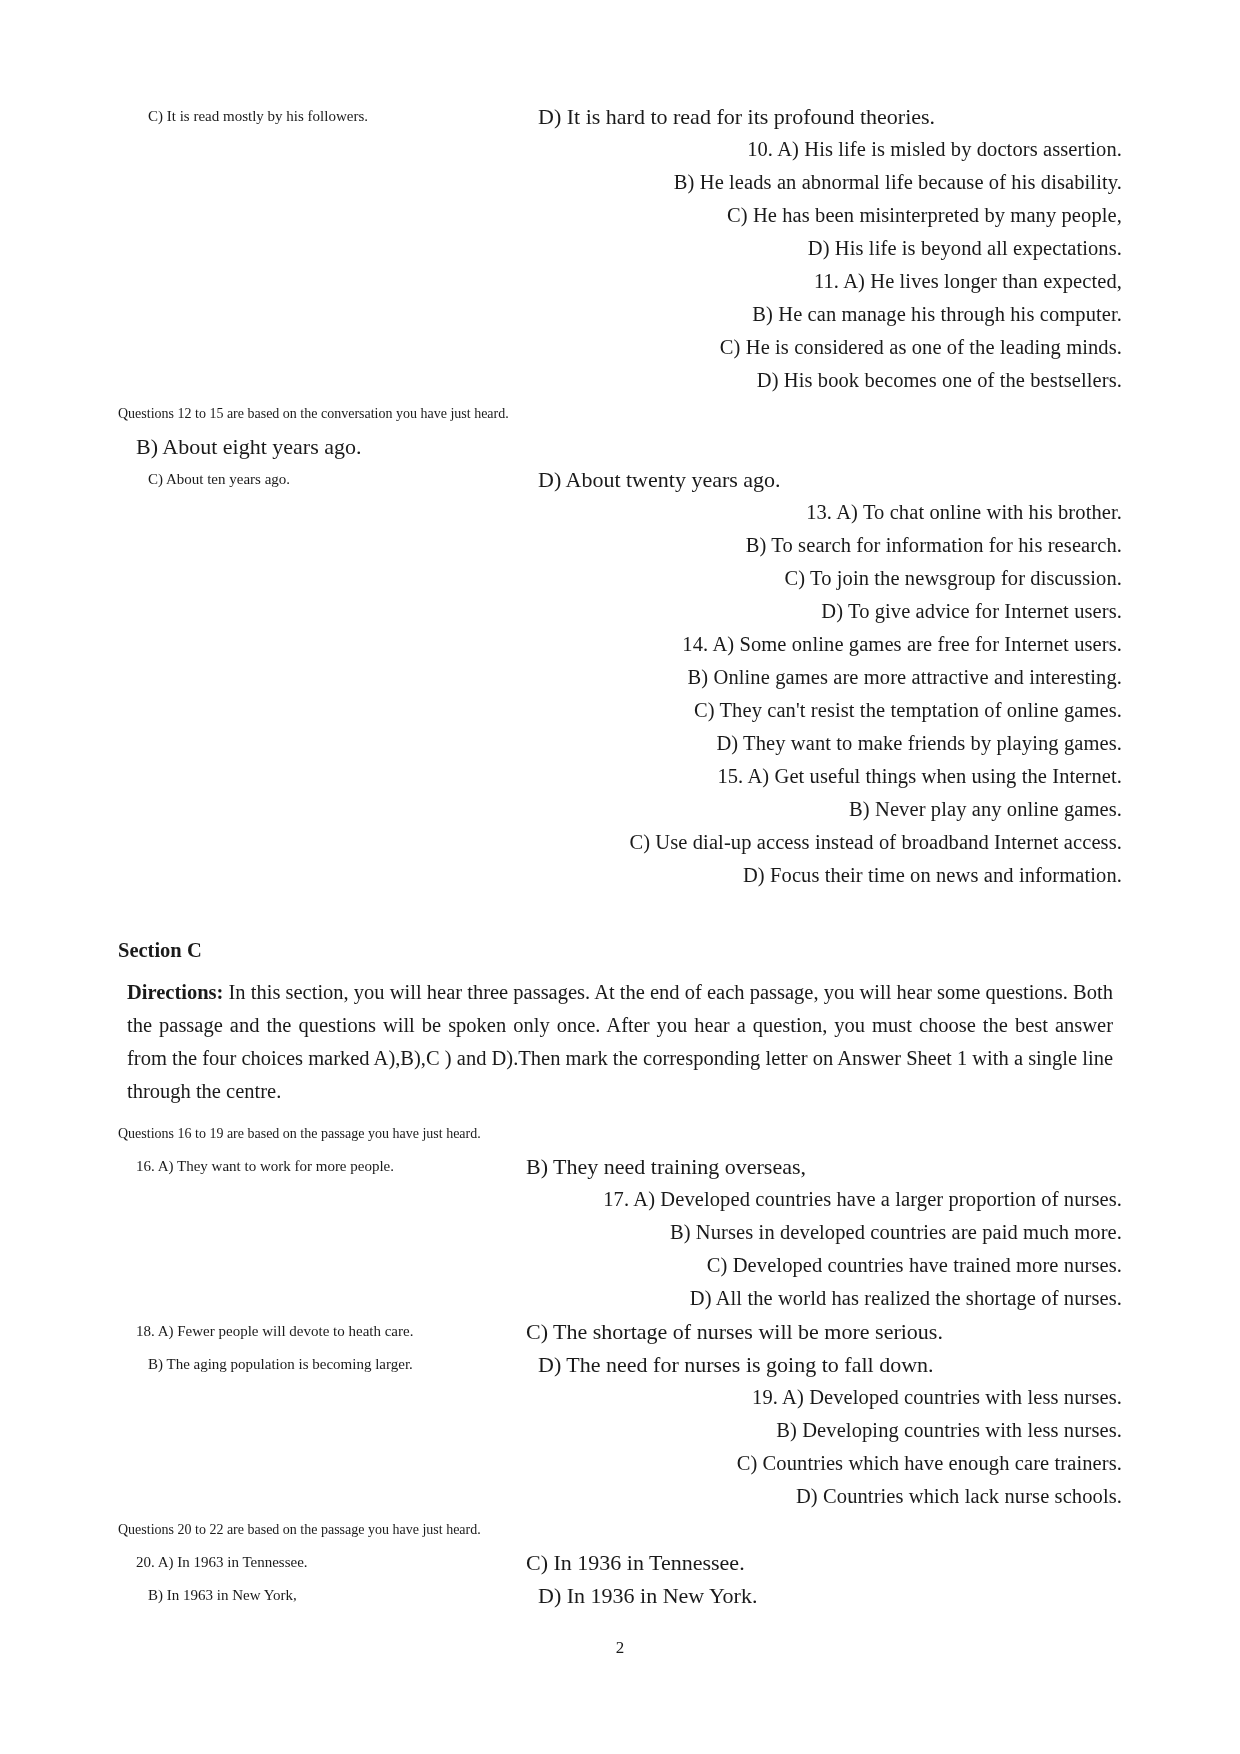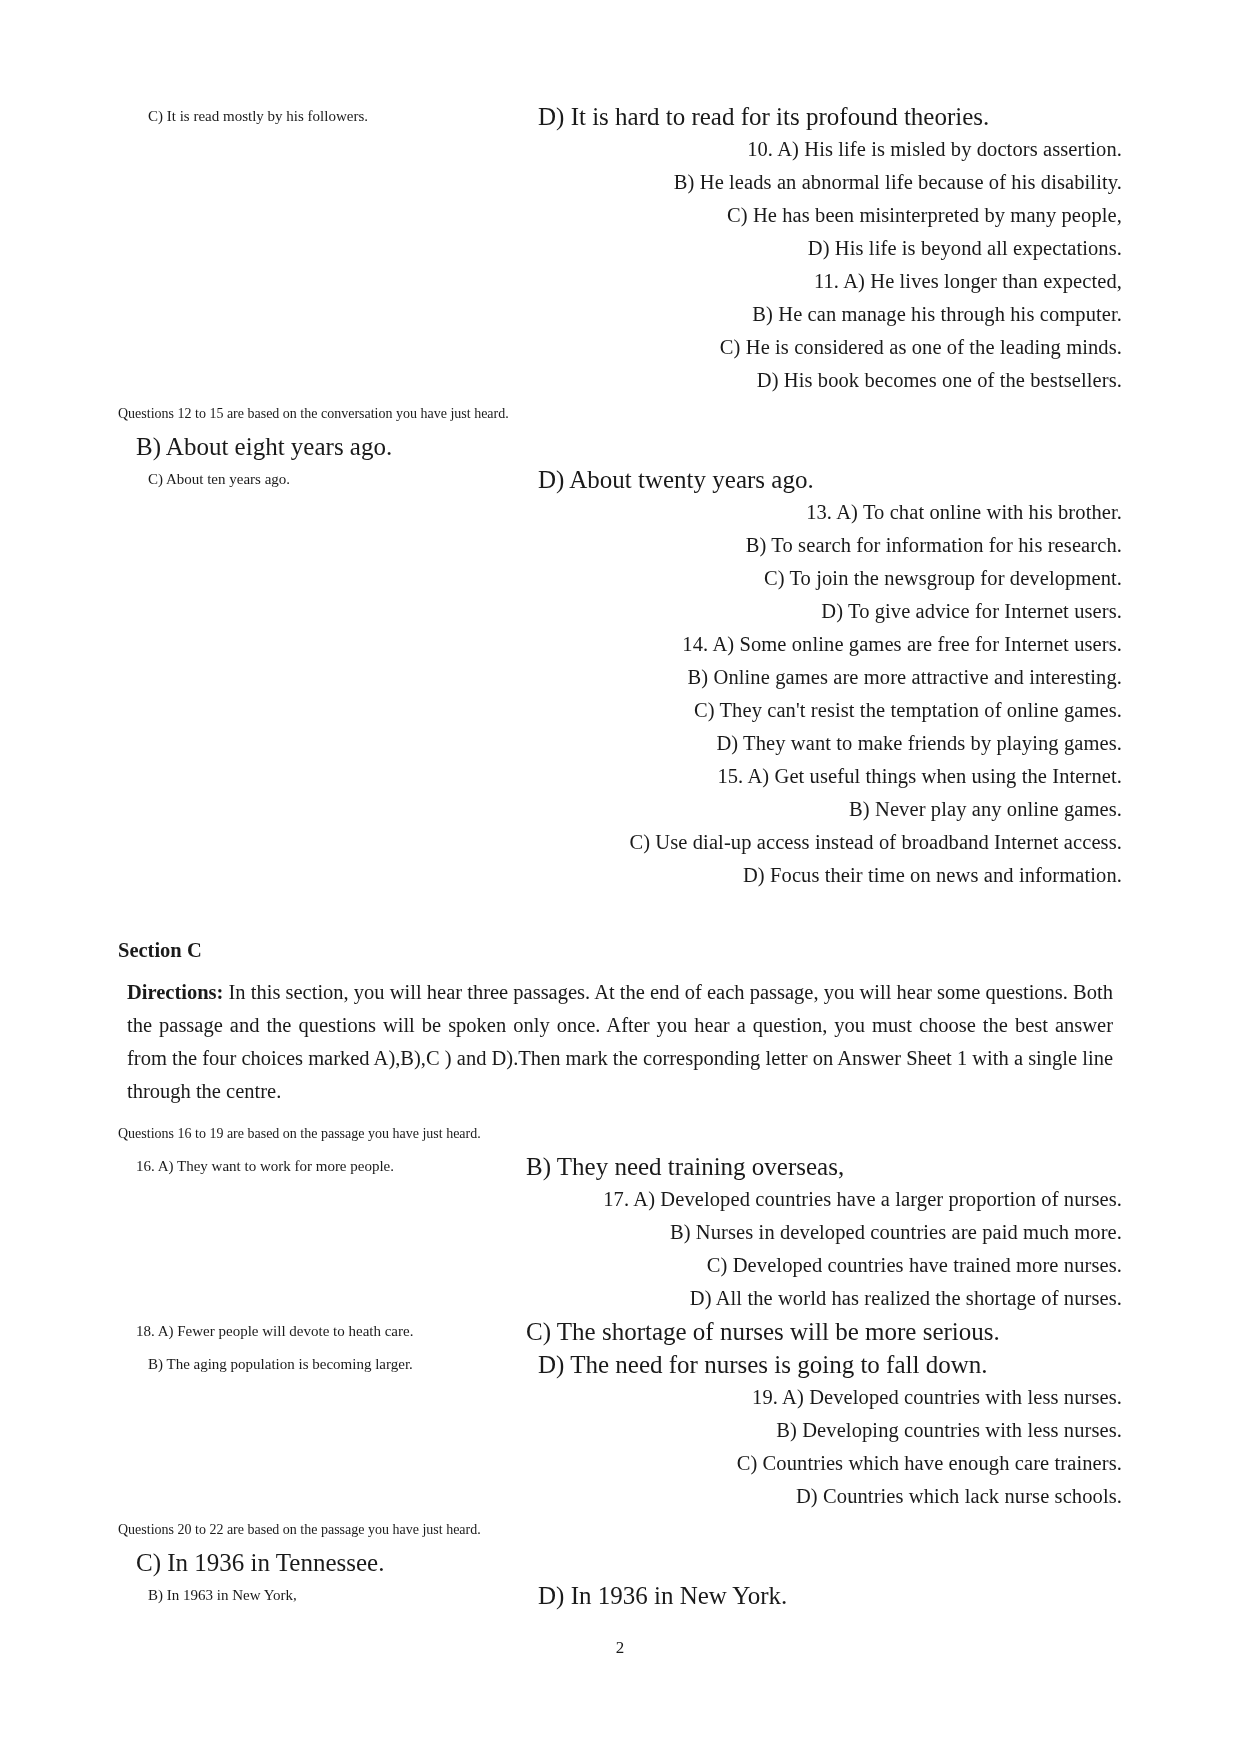--- a/index.html
+++ b/index.html
@@ -34,21 +34,21 @@
     display: flex;
     line-height: 33px;
   }
   .col-a {
     width: 390px;
     flex: 0 0 390px;
     font-size: 15px;
     white-space: pre;
   }
   .col-b {
-    font-size: 25px;
+    font-size: 22px;
     white-space: pre;
   }
   .indent-q {
     padding-left: 12px;
   }
   .indent-q2 {
     padding-left: 18px;
   }
   .indent-opt {
     padding-left: 30px;
@@ -107,21 +107,21 @@
   <div class="opt-row indent-q2">
     <span class="col-b">B) About eight years ago.</span>
   </div>
   <div class="opt-row indent-opt">
     <span class="col-a">C) About ten years ago.</span>
     <span class="col-b">D) About twenty years ago.</span>
   </div>
 
   <div class="line indent-q2"><span>13.</span> <span>A) To chat online with his brother.</span></div>
   <div class="line indent-opt">B) To search for information for his research.</div>
-  <div class="line indent-opt">C) To join the newsgroup for development.</div>
+  <div class="line indent-opt">C) To join the newsgroup for discussion.</div>
   <div class="line indent-opt">D) To give advice for Internet users.</div>
 
   <div class="line indent-q2"><span>14.</span> <span>A) Some online games are free for Internet users.</span></div>
   <div class="line indent-opt">B) Online games are more attractive and interesting.</div>
   <div class="line indent-opt">C) They can't resist the temptation of online games.</div>
   <div class="line indent-opt">D) They want to make friends by playing games.</div>
 
   <div class="line indent-q2"><span>15.</span> <span>A) Get useful things when using the Internet.</span></div>
   <div class="line indent-opt">B) Never play any online games.</div>
   <div class="line indent-opt">C) Use dial-up access instead of broadband Internet access.</div>
@@ -156,20 +156,21 @@
   </div>
 
   <div class="line indent-q"><span>19.</span> <span>A) Developed countries with less nurses.</span></div>
   <div class="line indent-opt">B) Developing countries with less nurses.</div>
   <div class="line indent-opt">C) Countries which have enough care trainers.</div>
   <div class="line indent-opt">D) Countries which lack nurse schools.</div>
 
   <div class="qhead">Questions 20 to 22 are based on the passage you have just heard.</div>
 
   <div class="opt-row indent-q2">
+    <span class="col-a"><span>20.</span> <span>A) In 1963 in Tennessee.</span></span>
     <span class="col-b">C) In 1936 in Tennessee.</span>
   </div>
   <div class="opt-row indent-opt">
     <span class="col-a">B) In 1963 in New York,</span>
     <span class="col-b">D) In 1936 in New York.</span>
   </div>
 
 </div>
 
 <div class="pagenum">2</div>

